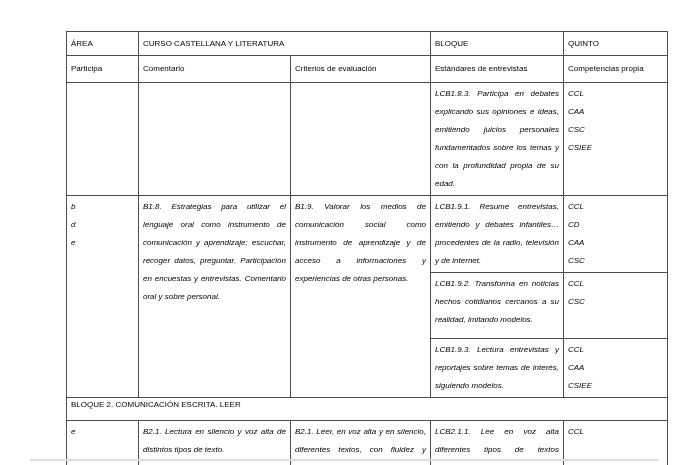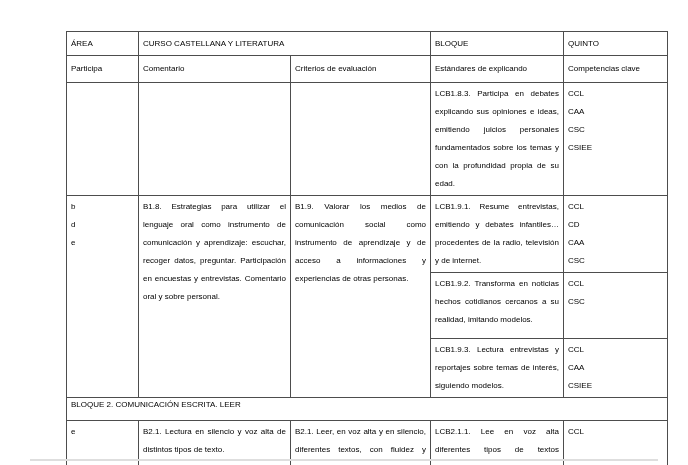--- a/index.html
+++ b/index.html
@@ -26,21 +26,21 @@
     color: #000000;
     padding: 2px 4px;
     vertical-align: top;
     overflow: hidden;
     background: #ffffff;
   }
   tr.hdr td {
     vertical-align: middle;
     line-height: 10px;
   }
-  td.body { line-height: 18px; }
+  td.body { line-height: 18px; font-style: italic; }
   td.just { text-align: justify; text-justify: inter-word; }
   td.block-title { vertical-align: middle; line-height: 10px; }
   .ln { line-height: 18px; }
   .page-edge {
     position: absolute;
     left: 30px;
     top: 459px;
     width: 628px;
     height: 2px;
     background: #dedede;
@@ -65,22 +65,22 @@
       <td>ÁREA</td>
       <td colspan="2">CURSO CASTELLANA Y LITERATURA</td>
       <td>BLOQUE</td>
       <td>QUINTO</td>
     </tr>
 
     <tr class="hdr" style="height:27px">
       <td>Participa</td>
       <td>Comentario</td>
       <td>Criterios de evaluación</td>
-      <td>Estándares de explicando</td>
-      <td>Competencias clave</td>
+      <td>Estándares de entrevistas</td>
+      <td>Competencias propia</td>
     </tr>
 
     <tr style="height:94px">
       <td></td>
       <td></td>
       <td></td>
       <td class="body just">LCB1.8.3. Participa en debates explicando sus opiniones e ideas, emitiendo juicios personales fundamentados sobre los temas y con la profundidad propia de su edad.</td>
       <td class="body">
         <div class="ln">CCL</div>
         <div class="ln">CAA</div>

